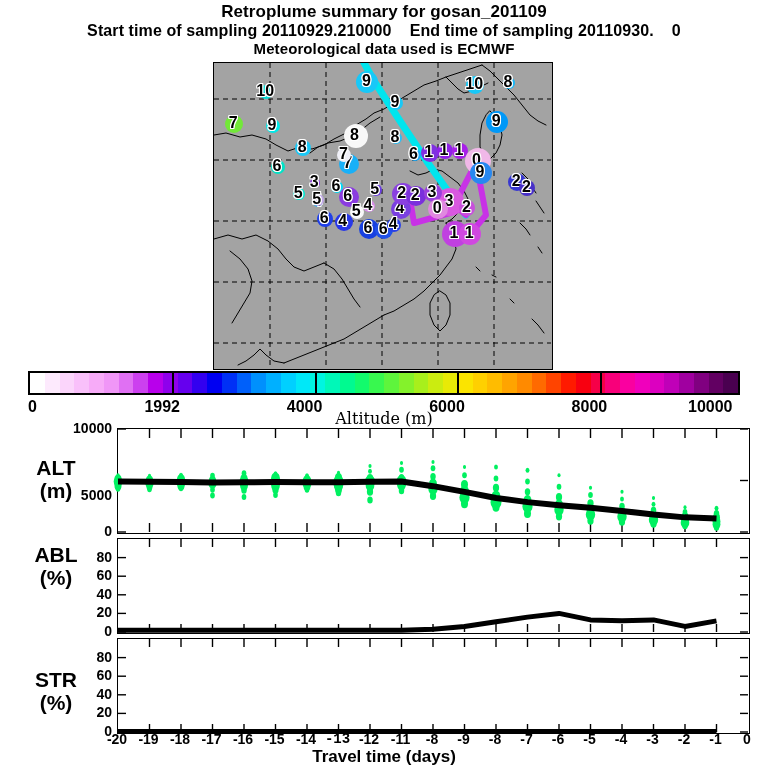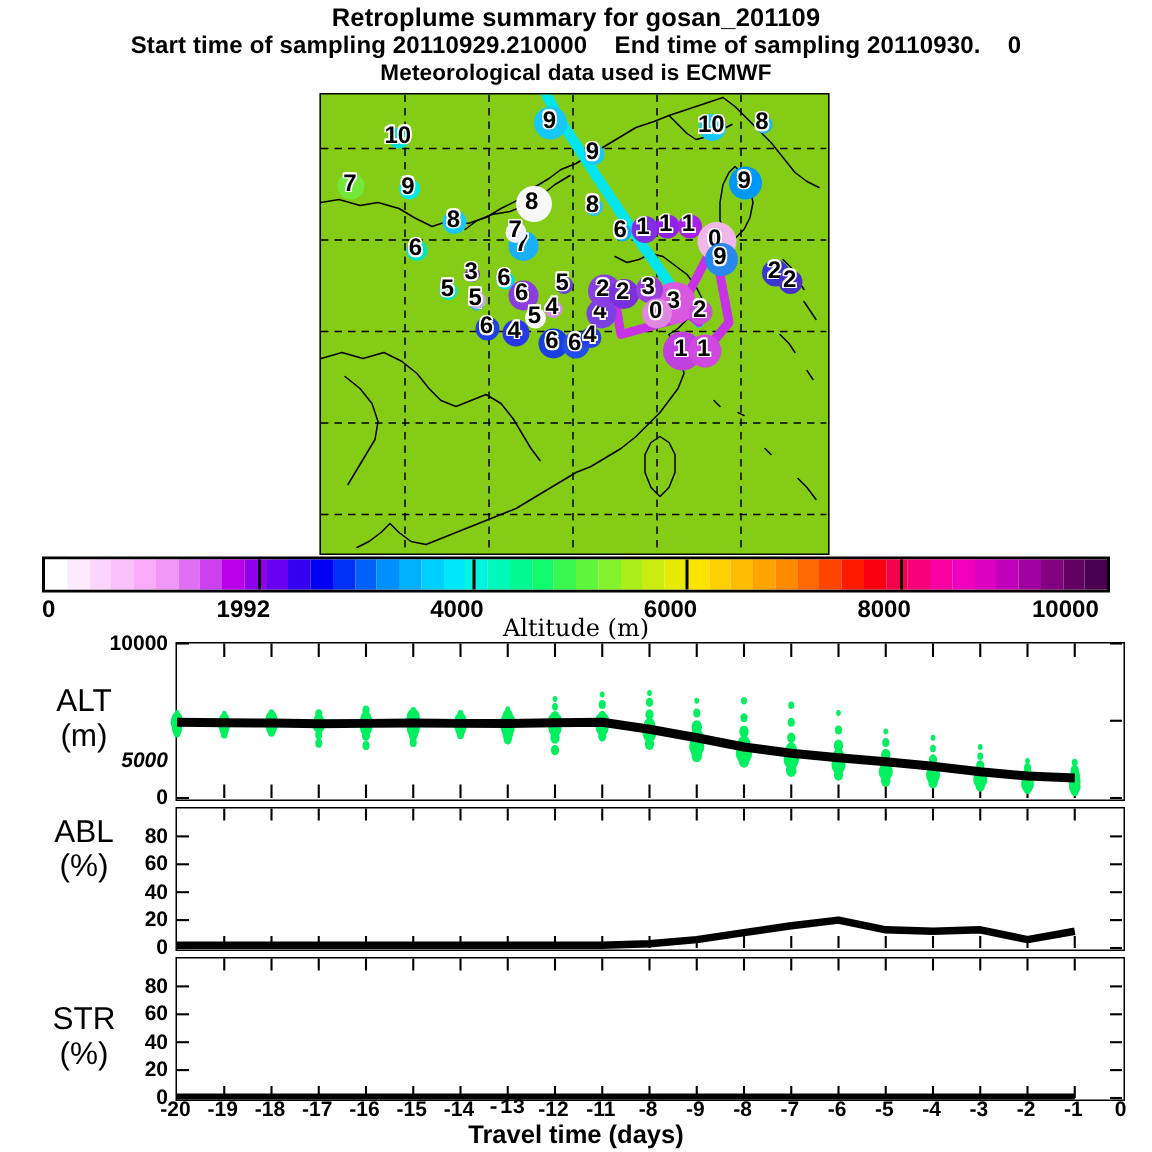--- a/index.html
+++ b/index.html
@@ -10,21 +10,21 @@
 
   
   #title-block{position:absolute;left:0;top:0;width:768px;text-align:center;}
   .t-line{font-weight:bold;letter-spacing:.1px;white-space:pre;}
   #title-main{font-size:17px;line-height:19px;margin-top:2px;}
   #title-sub{font-size:16px;line-height:19px;}
   #title-met{font-size:15px;line-height:18px;}
 
   
   #map-frame{position:absolute;left:213px;top:62px;width:340px;height:308px;
-             border:1.5px solid #000;box-sizing:border-box;background:#84cc16;overflow:hidden;}
+             border:1.5px solid #000;box-sizing:border-box;background:#a3a3a3;overflow:hidden;}
   #map-svg{position:absolute;left:0;top:0;}
   .mk-dot{position:absolute;border-radius:50%;transform:translate(-50%,-50%);}
   .mk-lbl{position:absolute;transform:translate(-50%,-50%);
           font-weight:bold;font-size:16px;line-height:16px;color:#000;
           -webkit-text-stroke:0px;text-shadow:
            1px 0 #fff,-1px 0 #fff,0 1px #fff,0 -1px #fff,
            1px 1px #fff,-1px -1px #fff,1px -1px #fff,-1px 1px #fff;}
 
   
   #cbar-wrap{position:absolute;left:28px;top:371px;width:712px;height:24px;}
@@ -32,21 +32,21 @@
         border:2px solid #000;box-sizing:border-box;display:flex;}
   #cbar .seg{flex:1 1 auto;height:100%;}
   #cbar .majdiv{position:absolute;top:0;width:2px;height:100%;background:#000;}
   .cb-tick{position:absolute;font-weight:bold;font-size:16px;line-height:16px;}
   #cbar-title{position:absolute;left:0;top:411px;width:768px;text-align:center;
               font-size:16px;line-height:16px;font-family:"DejaVu Serif",serif;}
 
   
   .panel{position:absolute;border:1.5px solid #000;box-sizing:border-box;background:#fff;overflow:visible;}
   .panel svg{position:absolute;left:0;top:0;overflow:visible;}
-  .prow-label{position:absolute;text-align:center;font-weight:normal;}
+  .prow-label{position:absolute;text-align:center;font-weight:bold;}
   .prow-label .l1{font-size:21px;line-height:23px;display:block;}
   .prow-label .l2{font-size:21px;line-height:23px;display:block;}
   .ytick{position:absolute;font-weight:bold;font-size:14px;line-height:14px;
          text-align:right;white-space:nowrap;}
   .xtick{position:absolute;font-weight:bold;font-size:14px;line-height:14px;
          text-align:center;white-space:nowrap;transform:translateX(-50%);}
   #xaxis-title{position:absolute;left:0;width:768px;text-align:center;
                font-weight:bold;font-size:17px;line-height:17px;}
 </style>
 </head>
@@ -563,21 +563,21 @@
       <line x1="0" y1="37.2" x2="8" y2="37.2" stroke="#000" stroke-width="1.4"></line>
       <line x1="630" y1="37.2" x2="622" y2="37.2" stroke="#000" stroke-width="1.4"></line>
       <line x1="0" y1="18.599999999999994" x2="8" y2="18.599999999999994" stroke="#000" stroke-width="1.4"></line>
       <line x1="630" y1="18.599999999999994" x2="622" y2="18.599999999999994" stroke="#000" stroke-width="1.4"></line>
       <polyline points="0.00,92.07 31.50,92.07 63.00,92.07 94.50,92.07 126.00,92.07 157.50,92.07 189.00,92.07 220.50,92.07 252.00,92.07 283.50,92.07 315.00,92.07 346.50,92.07 378.00,92.07 409.50,92.07 441.00,92.07 472.50,92.07 504.00,92.07 535.50,92.07 567.00,92.07 598.50,92.07" fill="none" stroke="#000000" stroke-width="4" stroke-linejoin="round" stroke-linecap="butt"></polyline>
     </svg>
 </div>
 
 <div id="ytick-layer">
     <div class="ytick" style="left: 50px; width: 62px; top: 524px;">0</div>
-    <div class="ytick" style="left: 50px; width: 62px; top: 499px; font-style: italic;">5000</div>
+    <div class="ytick" style="left: 50px; width: 62px; top: 488px;">5000</div>
     <div class="ytick" style="left: 50px; width: 62px; top: 421px;">10000</div>
     <div class="ytick" style="left: 50px; width: 62px; top: 624px;">0</div>
     <div class="ytick" style="left: 50px; width: 62px; top: 605.4px;">20</div>
     <div class="ytick" style="left: 50px; width: 62px; top: 586.8px;">40</div>
     <div class="ytick" style="left: 50px; width: 62px; top: 568.2px;">60</div>
     <div class="ytick" style="left: 50px; width: 62px; top: 549.6px;">80</div>
     <div class="ytick" style="left: 50px; width: 62px; top: 724px;">0</div>
     <div class="ytick" style="left: 50px; width: 62px; top: 705.4px;">20</div>
     <div class="ytick" style="left: 50px; width: 62px; top: 686.8px;">40</div>
     <div class="ytick" style="left: 50px; width: 62px; top: 668.2px;">60</div>

